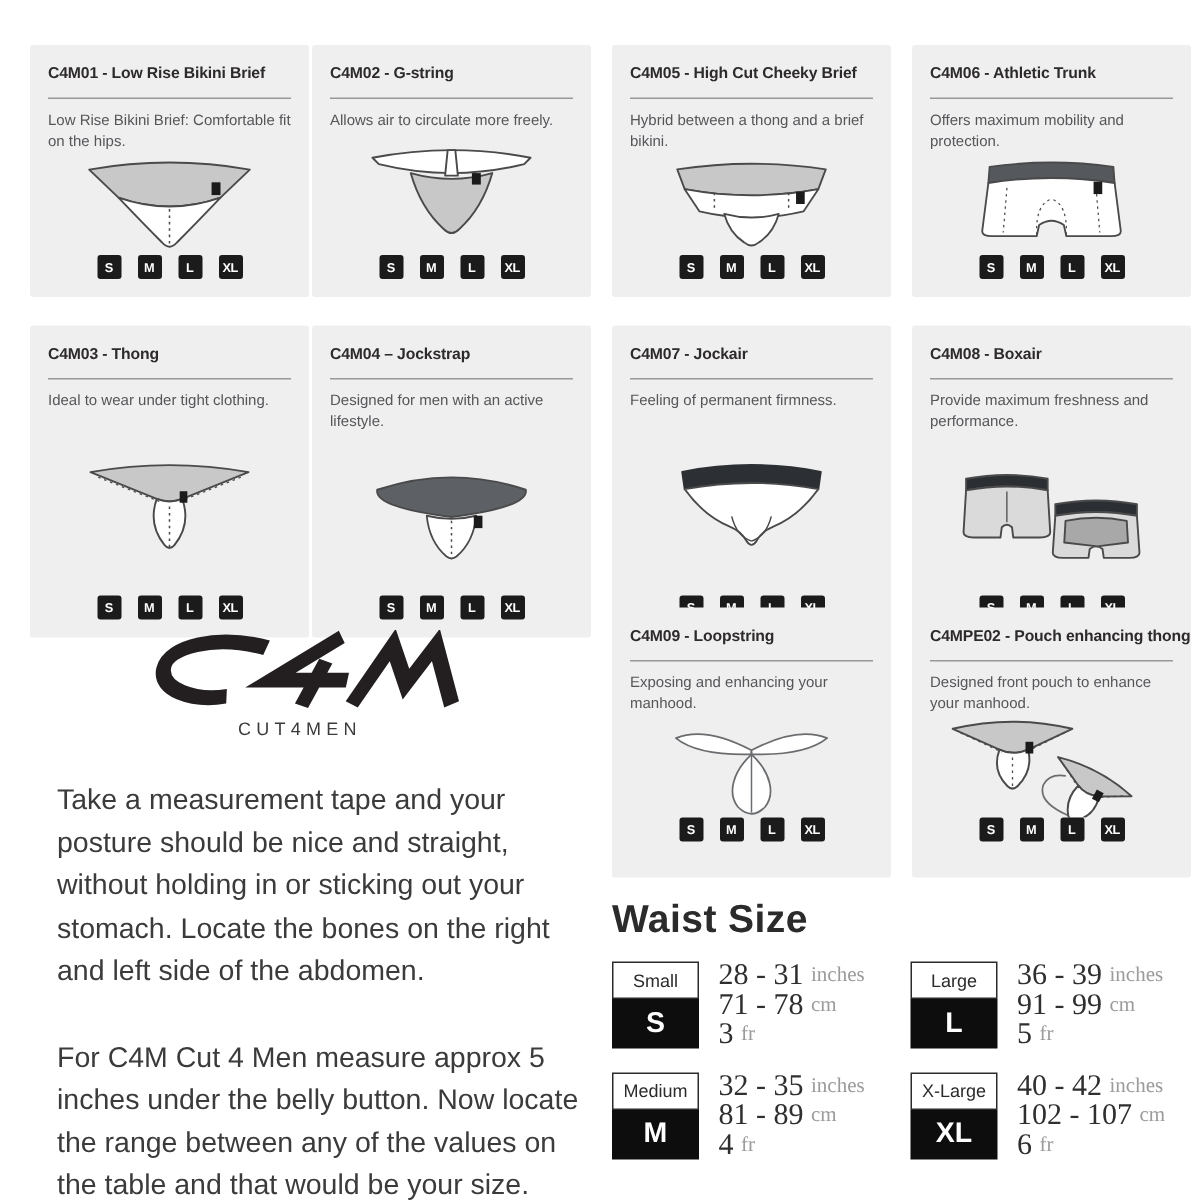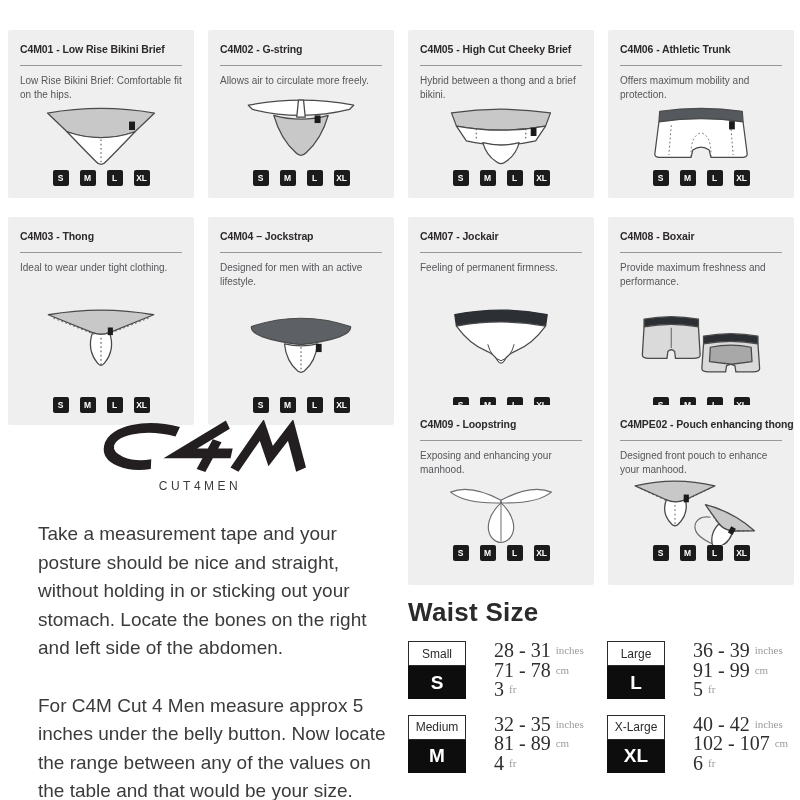--- a/index.html
+++ b/index.html
@@ -9,21 +9,21 @@
   .page { position:absolute; inset:0; background:#ffffff; }
 
   
   .card {
     position:absolute; width:186px; background:#f0efef; border-radius:2px;
     padding:13px 12px 12px 12px; display:flex; flex-direction:column;
   }
   .row1 { top:30px; height:168px; }
   .row2 { top:217px; height:208px; }
   .row3 { top:405px; height:180px; padding-bottom:24px; }
-  .c1 { left:8px; } .c2 { left:208px; } .c3 { left:408px; } .c4 { left:608px; }
+  .c1 { left:20px; } .c2 { left:208px; } .c3 { left:408px; } .c4 { left:608px; }
 
   .card-title {
     font-size:10.5px; font-weight:bold; color:#2d2a2b; letter-spacing:-0.1px;
     white-space:nowrap;
   }
   .card-divider { height:1px; background:#98989a; margin-top:10px; }
   .card-desc { margin-top:8px; font-size:10px; color:#55565a; line-height:1.4; min-height:14px; }
   .card-illus { flex:1; display:flex; align-items:center; justify-content:center; overflow:hidden; }
   .card-illus svg { display:block; }
 
@@ -40,35 +40,35 @@
   .logo-sub { margin-top:3px; font-size:12px; letter-spacing:3.5px; color:#3b3b3b; }
 
   
   .instructions { position:absolute; left:38px; top:520px; width:356px; color:#3b3b3b; font-size:19px; line-height:1.5; }
   .instructions p + p { margin-top:29px; }
 
   
   .waist { position:absolute; left:408px; top:597px; width:386px; }
   .waist-heading { font-size:26px; font-weight:700; color:#2b2b2b; letter-spacing:0.3px; }
   .waist-grid { margin-top:13px; display:grid; grid-template-columns:1fr 1fr; column-gap:12px; row-gap:15px; }
-  .entry { display:flex; gap:28px; align-items:flex-start; }
+  .entry { display:flex; gap:13px; align-items:flex-start; }
   .size-box { flex:0 0 58px; width:58px; }
   .size-label {
     height:25px; background:#ffffff; border:1.5px solid #2b2b2b;
     display:flex; align-items:center; justify-content:center;
     font-size:12px; color:#2b2b2b;
   }
   .size-letter {
     height:33px; background:#0d0d0d; color:#ffffff;
     display:flex; align-items:center; justify-content:center;
     font-size:19px; font-weight:bold;
   }
   .m-line { display:flex; align-items:flex-start; gap:5px; line-height:19.5px;font-family:Liberation Serif, serif; }
   .m-val { font-size:20px; color:#2f2f2f; }
-  .m-unit { font-size:11px; color:#9b9b9b; }
+  .m-unit { font-size:14px; color:#9b9b9b; }
 
   .illus-stroke { stroke:#4a4a4a; stroke-width:1.5; stroke-linejoin:round; }
 </style>
 </head>
 <body>
 
 <div class="page">
 
   <div class="card row1 c1">
     <div class="card-title">C4M01 - Low Rise Bikini Brief</div>

